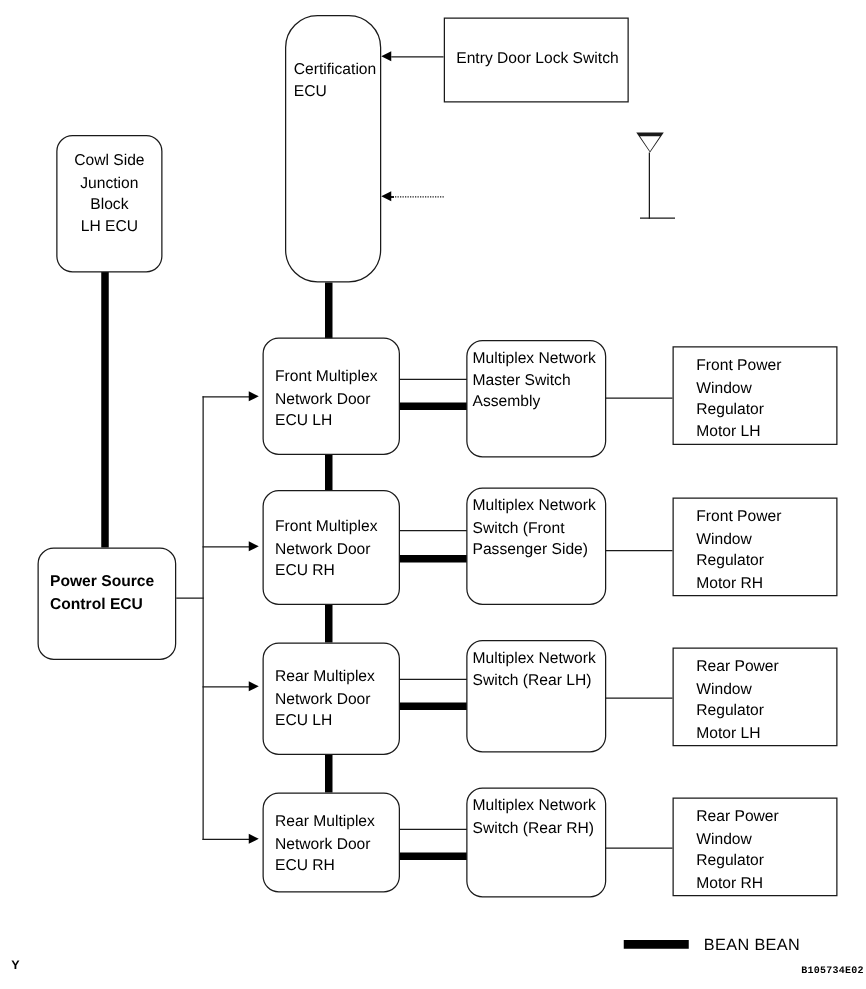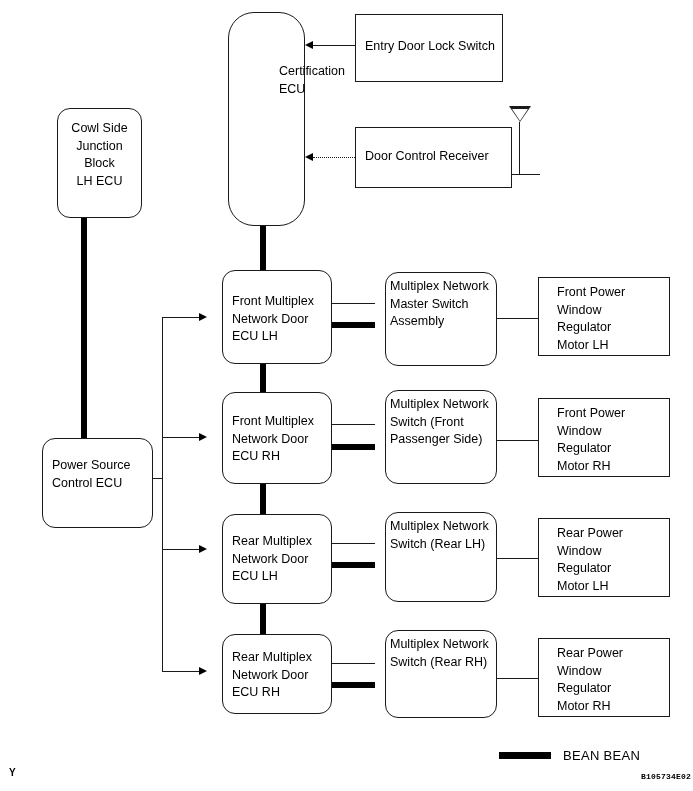--- a/index.html
+++ b/index.html
@@ -22,21 +22,21 @@
   .box {
     position: absolute;
     box-sizing: border-box;
     border: 1.4px solid #1a1a1a;
     background: #ffffff;
     font-size: 12.5px;
     line-height: 17.5px;
     color: #000000;
     z-index: 5;
   }
-  .box.rounded { border-radius: 13px; margin-left: 12px; }
+  .box.rounded { border-radius: 13px; }
   .box.sharp   { border-radius: 0; }
   .box .txt {
     position: absolute;
     left: 9px;
     right: 6px;
     white-space: pre-line;
   }
   .box.center .txt {
     left: 0; right: 0;
     text-align: center;
@@ -179,36 +179,33 @@
   <div class="antenna-tri" style="left:509px; top:106px;"></div>
 
   <div class="box rounded center" style="left:45px; top:108px; width:85px; height:110px;">
     <div class="txt" style="top:11px;">Cowl Side
 Junction
 Block
 LH ECU</div>
   </div>
 
   <div class="box rounded" style="left:30px; top:438px; width:111px; height:90px;">
-    <div class="txt" style="top:18px;">Power Source
+    <div class="txt" style="top:18px;font-weight:bold;">Power Source
 Control ECU</div>
   </div>
 
   <div class="box" style="left:228px; top:12px; width:77px; height:214px; border-radius:26px;">
-    <div class="txt" style="top:50px; left:6px;margin-left:44px;">Certification
+    <div class="txt" style="top:34px; left:6px;">Certification
 ECU</div>
   </div>
 
   <div class="box sharp" style="left:355px; top:14px; width:148px; height:68px;">
     <div class="txt" style="top:23px; left:9px;">Entry Door Lock Switch</div>
   </div>
 
-  <div class="box sharp" style="left:355px; top:127px; width:157px; height:61px;">
-    <div class="txt" style="top:20px; left:9px;">Door Control Receiver</div>
-  </div>
 
   <div class="box rounded" style="left:210px; top:270px; width:110px; height:94px;">
     <div class="txt" style="top:22px;">Front Multiplex
 Network Door
 ECU LH</div>
   </div>
   <div class="box rounded" style="left:373px; top:272px; width:112px; height:94px;">
     <div class="txt" style="top:5px; left:4px;">Multiplex Network
 Master Switch
 Assembly</div>

